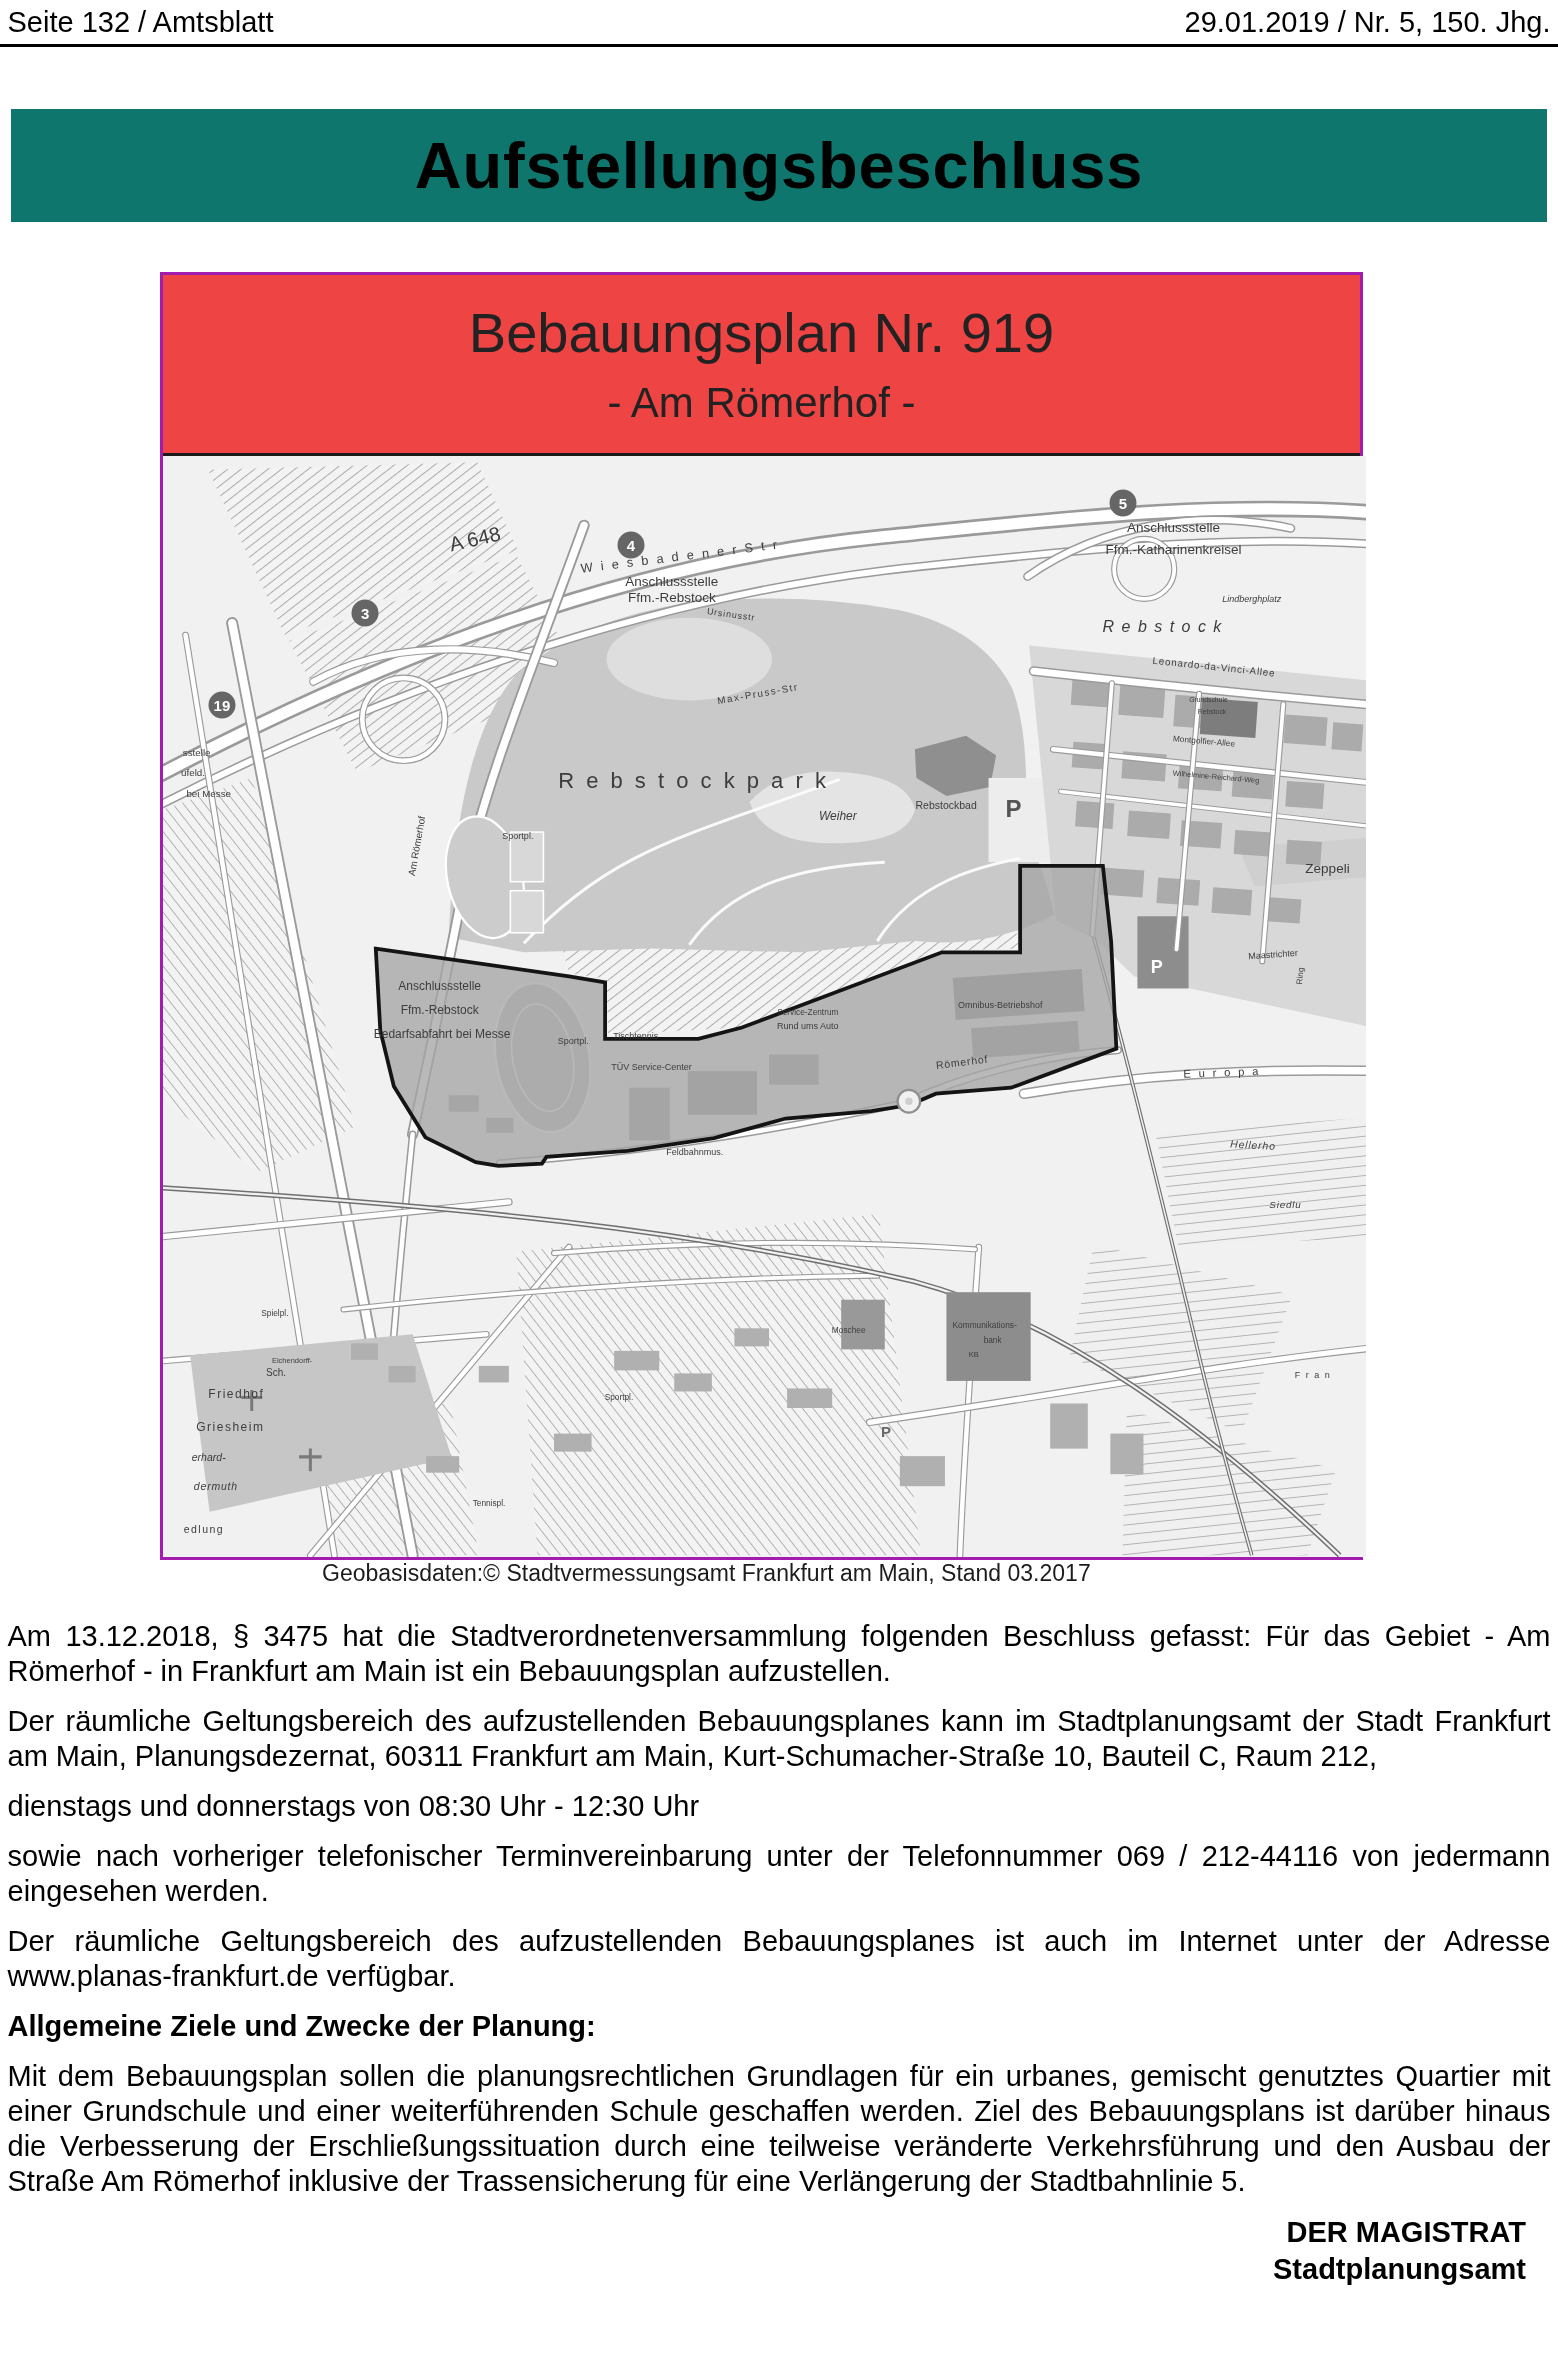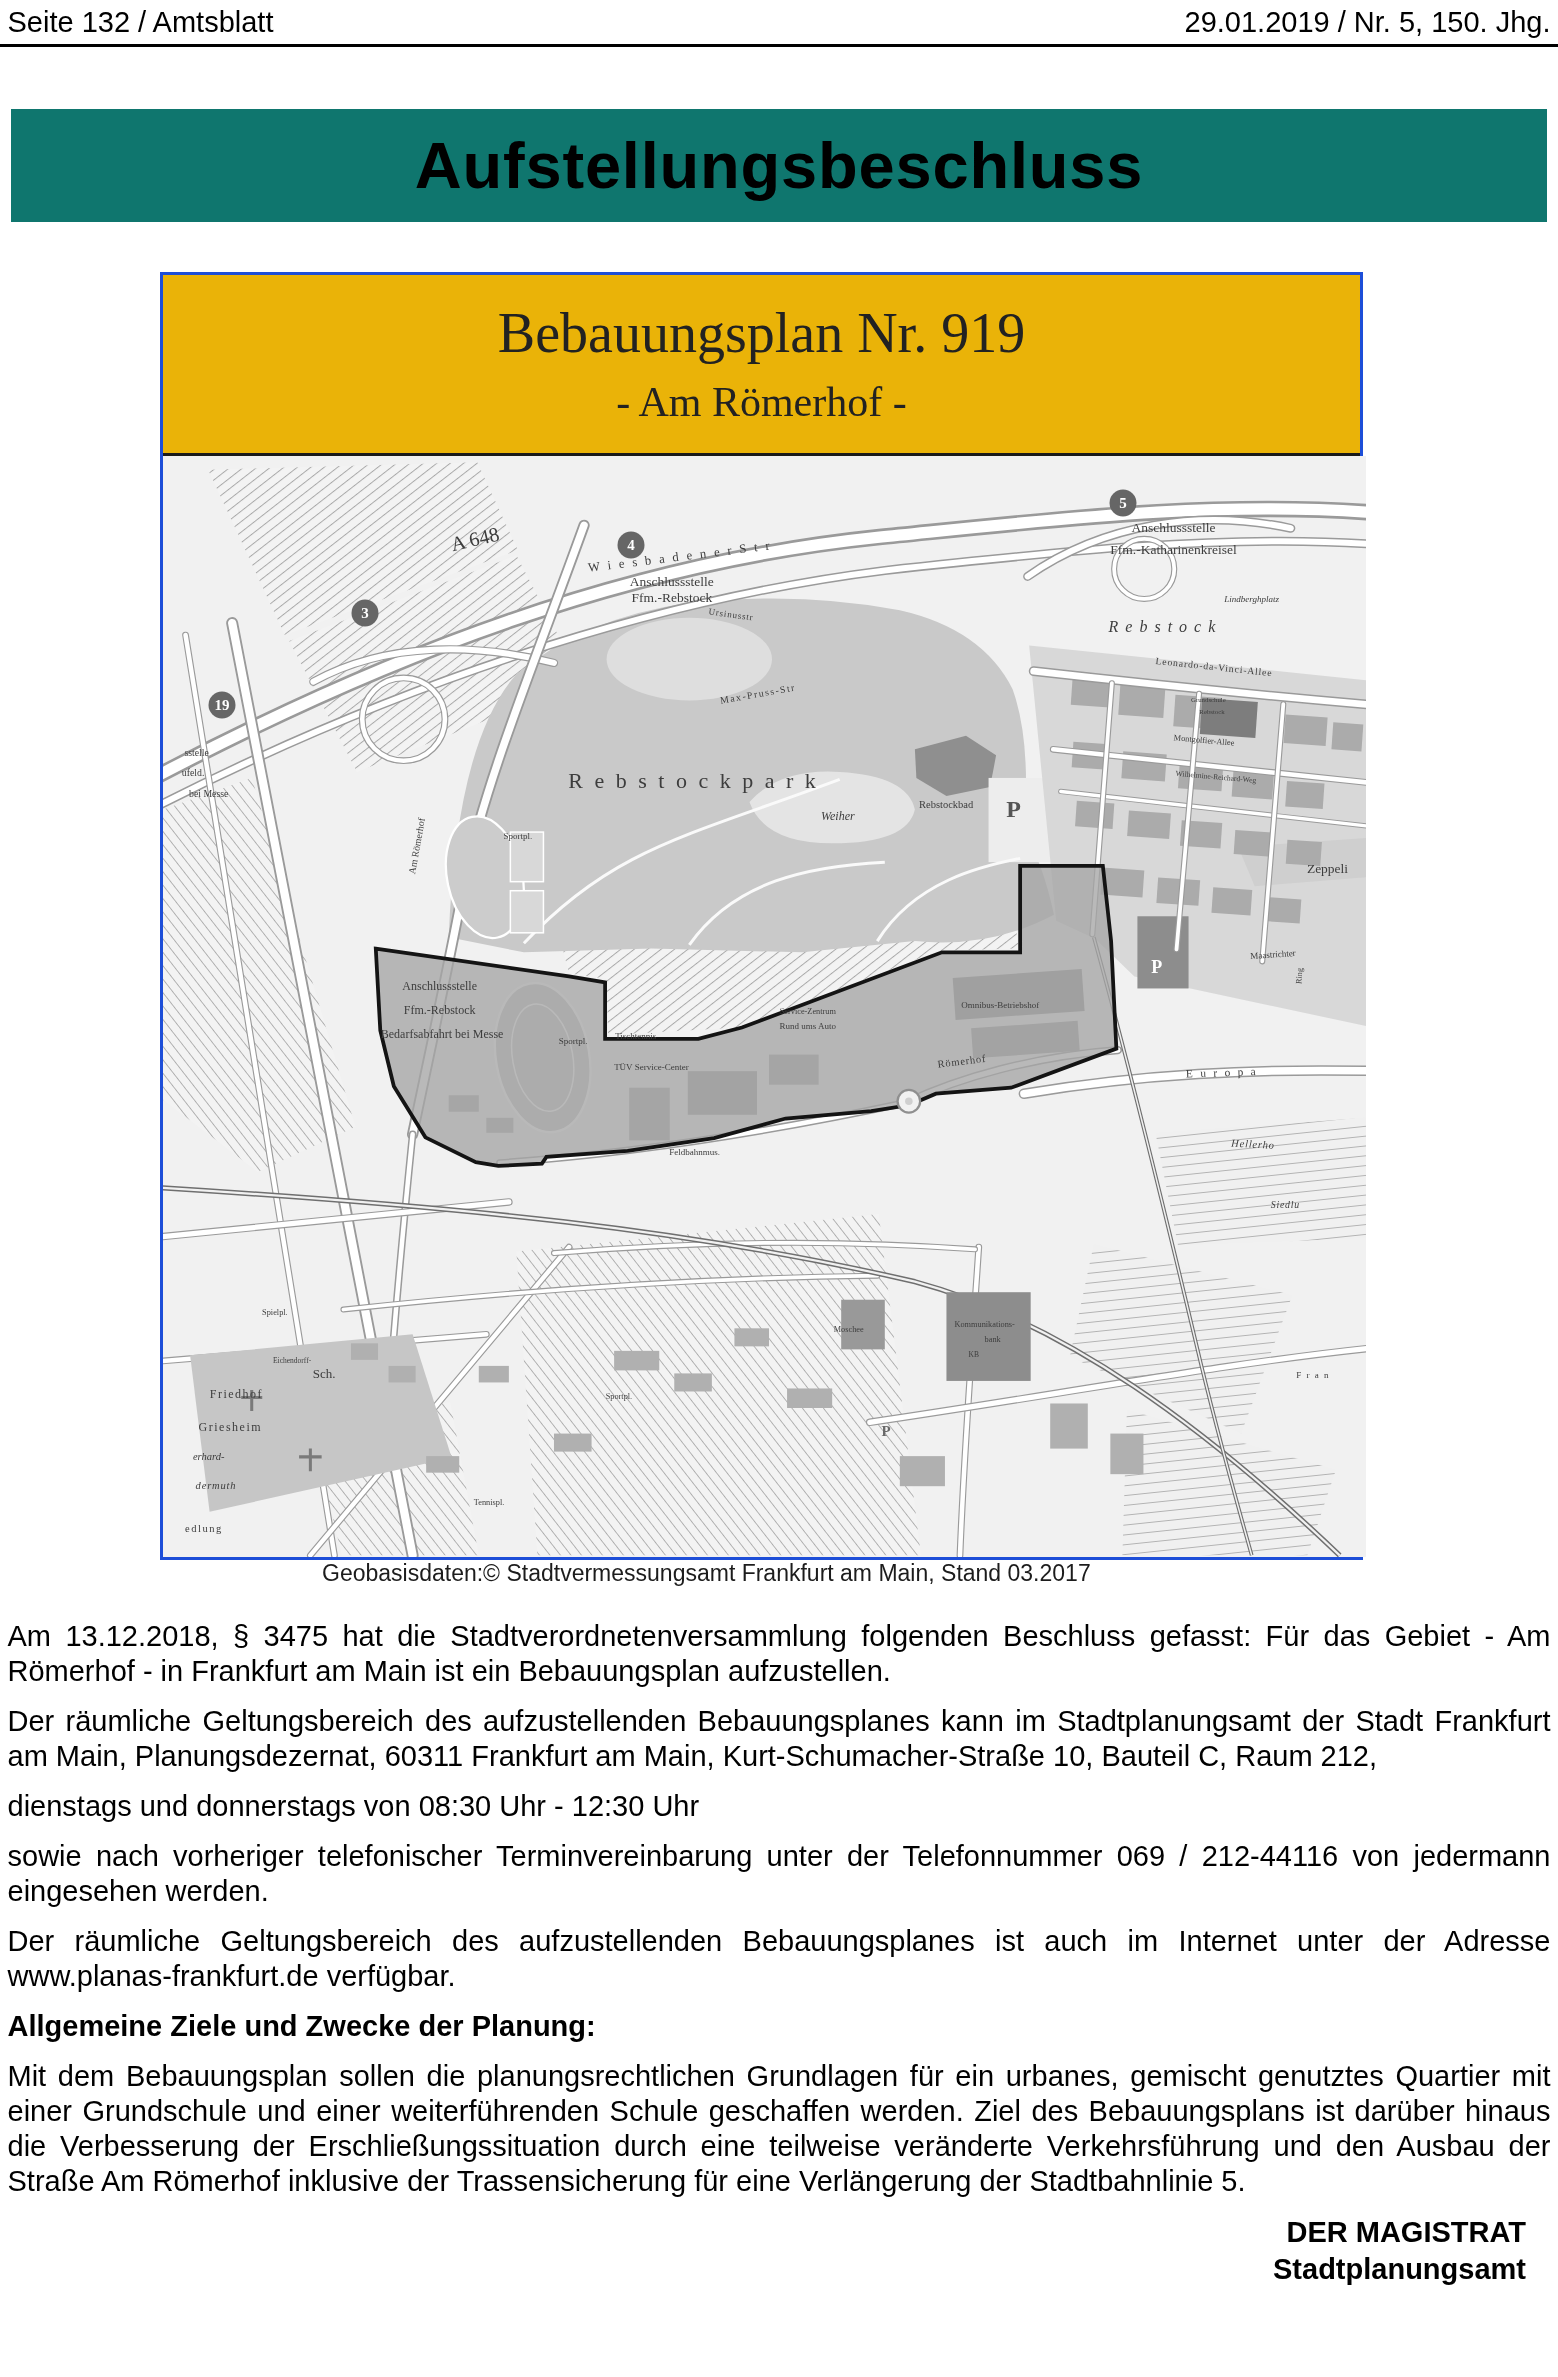--- a/index.html
+++ b/index.html
@@ -6,21 +6,21 @@
   body{width:1558px;min-height:2377px;font-family:"Liberation Sans",sans-serif;color:#000;position:relative;}
 
   
   .header{display:flex;justify-content:space-between;align-items:flex-end;
           padding:6px 7.5px 4.5px 7.5px;border-bottom:3px solid #000;font-size:29px;}
   
   .banner{margin:62px 11.3px 0 11.3px;height:113px;display:flex;align-items:center;justify-content:center;
           font-size:65px;font-weight:bold;letter-spacing:0.8px;}
   
   .map-wrap{margin:50px 0 0 160px;width:1203px;}
-  .map-frame{border:3px solid #1d4ed8;background:#eab308;font-family:Liberation Serif, serif;}
+  .map-frame{border:3px solid #a21caf;background:#ef4444;}
   .map-title{height:178px;border-bottom:3px solid #1a1a1a;display:flex;flex-direction:column;
              align-items:center;justify-content:center;gap:13.5px;color:#222;}
   .map-title .l1{font-size:56px;}
   .map-title .l2{font-size:42px;}
   .map-body{position:relative;width:1203px;height:1101px;background:#f1f1f1;overflow:hidden;}
   .map-body svg{position:absolute;left:0;top:0;width:100%;height:100%;}
   .map-label{position:absolute;transform:translate(-50%,-50%);color:#3d3d3d;white-space:nowrap;line-height:1;}
   .map-badge{position:absolute;width:27px;height:27px;border-radius:50%;background:#666;color:#fff;
              font-weight:bold;font-size:15px;display:flex;align-items:center;justify-content:center;
              transform:translate(-50%,-50%);}
@@ -256,21 +256,21 @@
         <div class="map-label" style="left: 69.6%; top: 49.9%; font-size: 9px; transform: translate(-50%, -50%);">Omnibus-Betriebshof</div>
         <div class="map-label" style="left: 66.4%; top: 55.1%; font-size: 10.5px; transform: translate(-50%, -50%) rotate(-7deg); letter-spacing: 0.8px;">Römerhof</div>
         <div class="map-label" style="left: 44.2%; top: 63.3%; font-size: 9px; transform: translate(-50%, -50%);">Feldbahnmus.</div>
         <div class="map-label" style="left: 60.1%; top: 88.6%; font-size: 15px; transform: translate(-50%, -50%); font-weight: bold; color: rgb(106, 106, 106);">P</div>
         <div class="map-label" style="left: 57%; top: 79.4%; font-size: 8.3px; transform: translate(-50%, -50%);">Moschee</div>
         <div class="map-label" style="left: 68.3%; top: 79%; font-size: 8.3px; transform: translate(-50%, -50%);">Kommunikations-</div>
         <div class="map-label" style="left: 68.3%; top: 80.3%; font-size: 8.3px; transform: translate(-50%, -50%); margin-left: 8px;">bank</div>
         <div class="map-label" style="left: 67.4%; top: 81.7%; font-size: 7.5px; transform: translate(-50%, -50%);">KB</div>
         <div class="map-label" style="left: 9.3%; top: 77.9%; font-size: 8.3px; transform: translate(-50%, -50%);">Spielpl.</div>
         <div class="map-label" style="left: 8.9%; top: 82.2%; font-size: 7.5px; transform: translate(-50%, -50%); padding-left: 44px;">Eichendorff-</div>
-        <div class="map-label" style="left: 9.4%; top: 83.3%; font-size: 13px; transform: translate(-50%, -50%); margin-left: 48px;">Sch.</div>
+        <div class="map-label" style="left: 9.4%; top: 83.3%; font-size: 10px; transform: translate(-50%, -50%);">Sch.</div>
         <div class="map-label" style="left: 6.1%; top: 85.2%; font-size: 12px; transform: translate(-50%, -50%); letter-spacing: 1.5px;">Friedhof</div>
         <div class="map-label" style="left: 5.6%; top: 88.2%; font-size: 12px; transform: translate(-50%, -50%); letter-spacing: 1.5px;">Griesheim</div>
         <div class="map-label" style="left: 3.8%; top: 91%; font-size: 10.5px; transform: translate(-50%, -50%); font-style: italic;">erhard-</div>
         <div class="map-label" style="left: 4.4%; top: 93.6%; font-size: 10.5px; transform: translate(-50%, -50%); letter-spacing: 0.8px; font-style: italic;">dermuth</div>
         <div class="map-label" style="left: 3.4%; top: 97.5%; font-size: 10.5px; transform: translate(-50%, -50%); letter-spacing: 1.5px; text-align: center;">edlung</div>
         <div class="map-label" style="left: 37.9%; top: 85.5%; font-size: 8.3px; transform: translate(-50%, -50%);">Sportpl.</div>
         <div class="map-label" style="left: 27.1%; top: 95.1%; font-size: 8.3px; transform: translate(-50%, -50%);">Tennispl.</div>
         <div class="map-label" style="left: 90.6%; top: 62.6%; font-size: 10.5px; transform: translate(-50%, -50%) rotate(3deg); letter-spacing: 0.8px; font-style: italic;">Hellerho</div>
         <div class="map-label" style="left: 93.3%; top: 68.1%; font-size: 9.8px; transform: translate(-50%, -50%); letter-spacing: 0.8px; font-style: italic;">Siedlu</div>
         <div class="map-label" style="left: 95.6%; top: 83.5%; font-size: 9px; transform: translate(-50%, -50%); letter-spacing: 1.5px;">F r a n</div>

